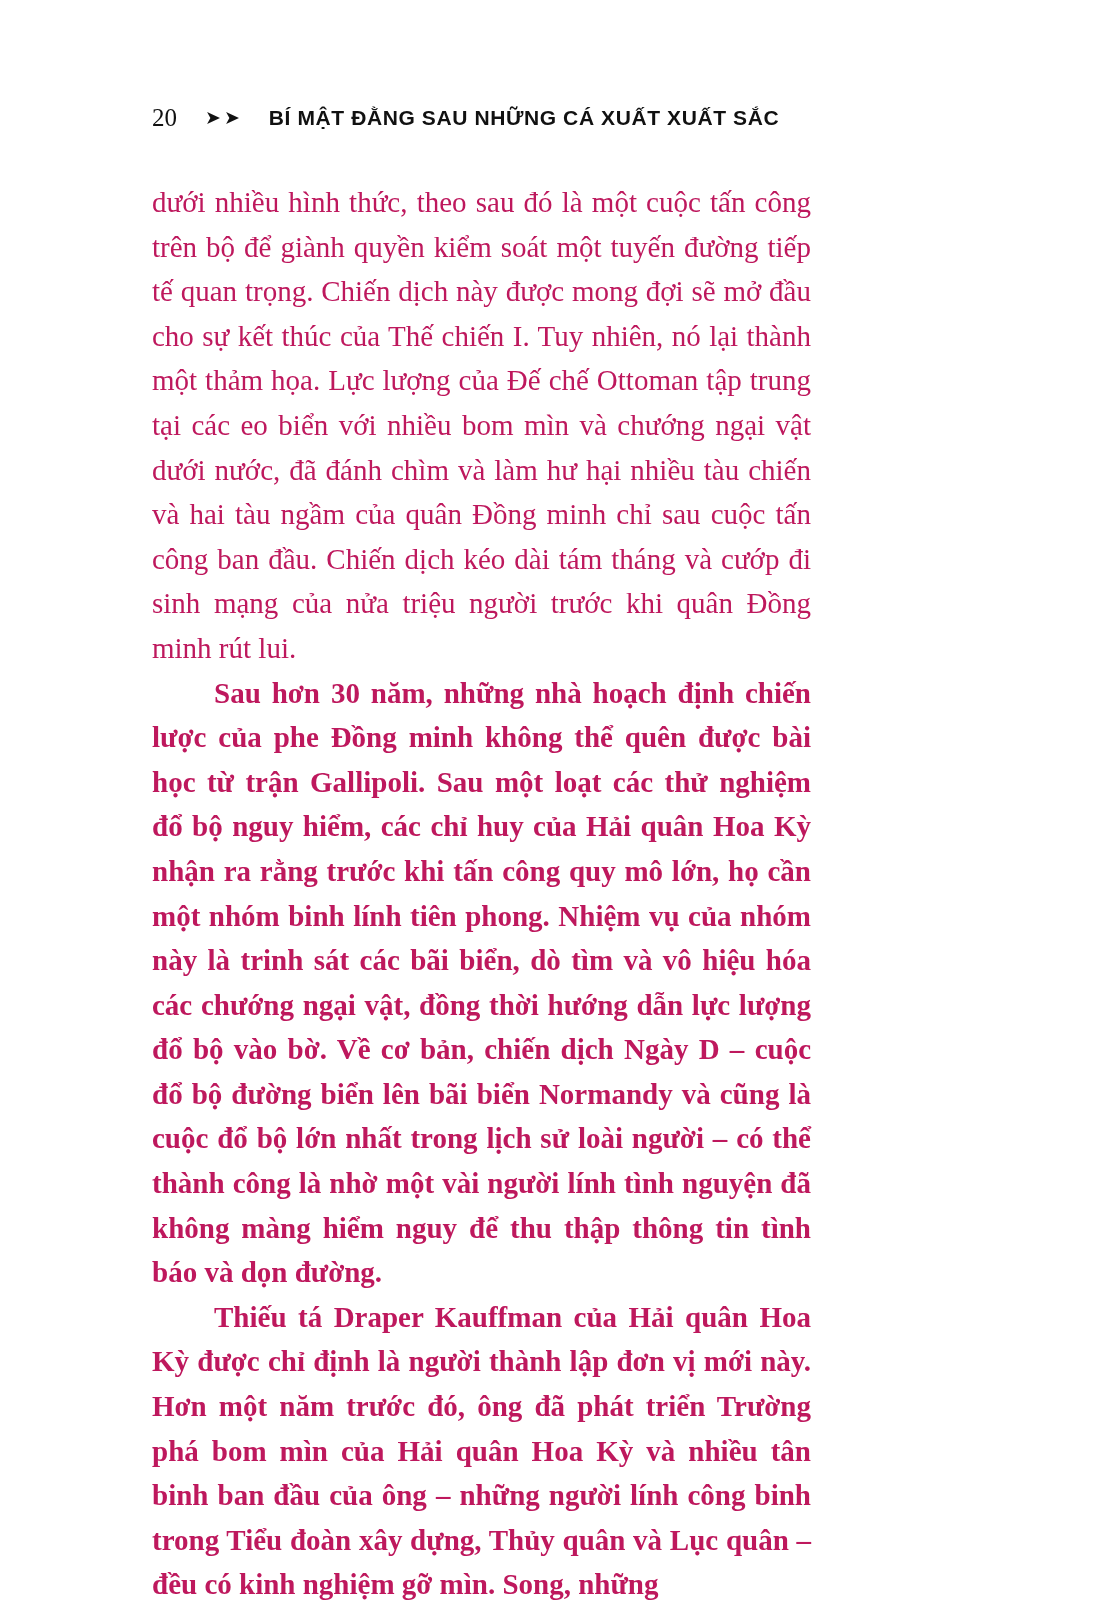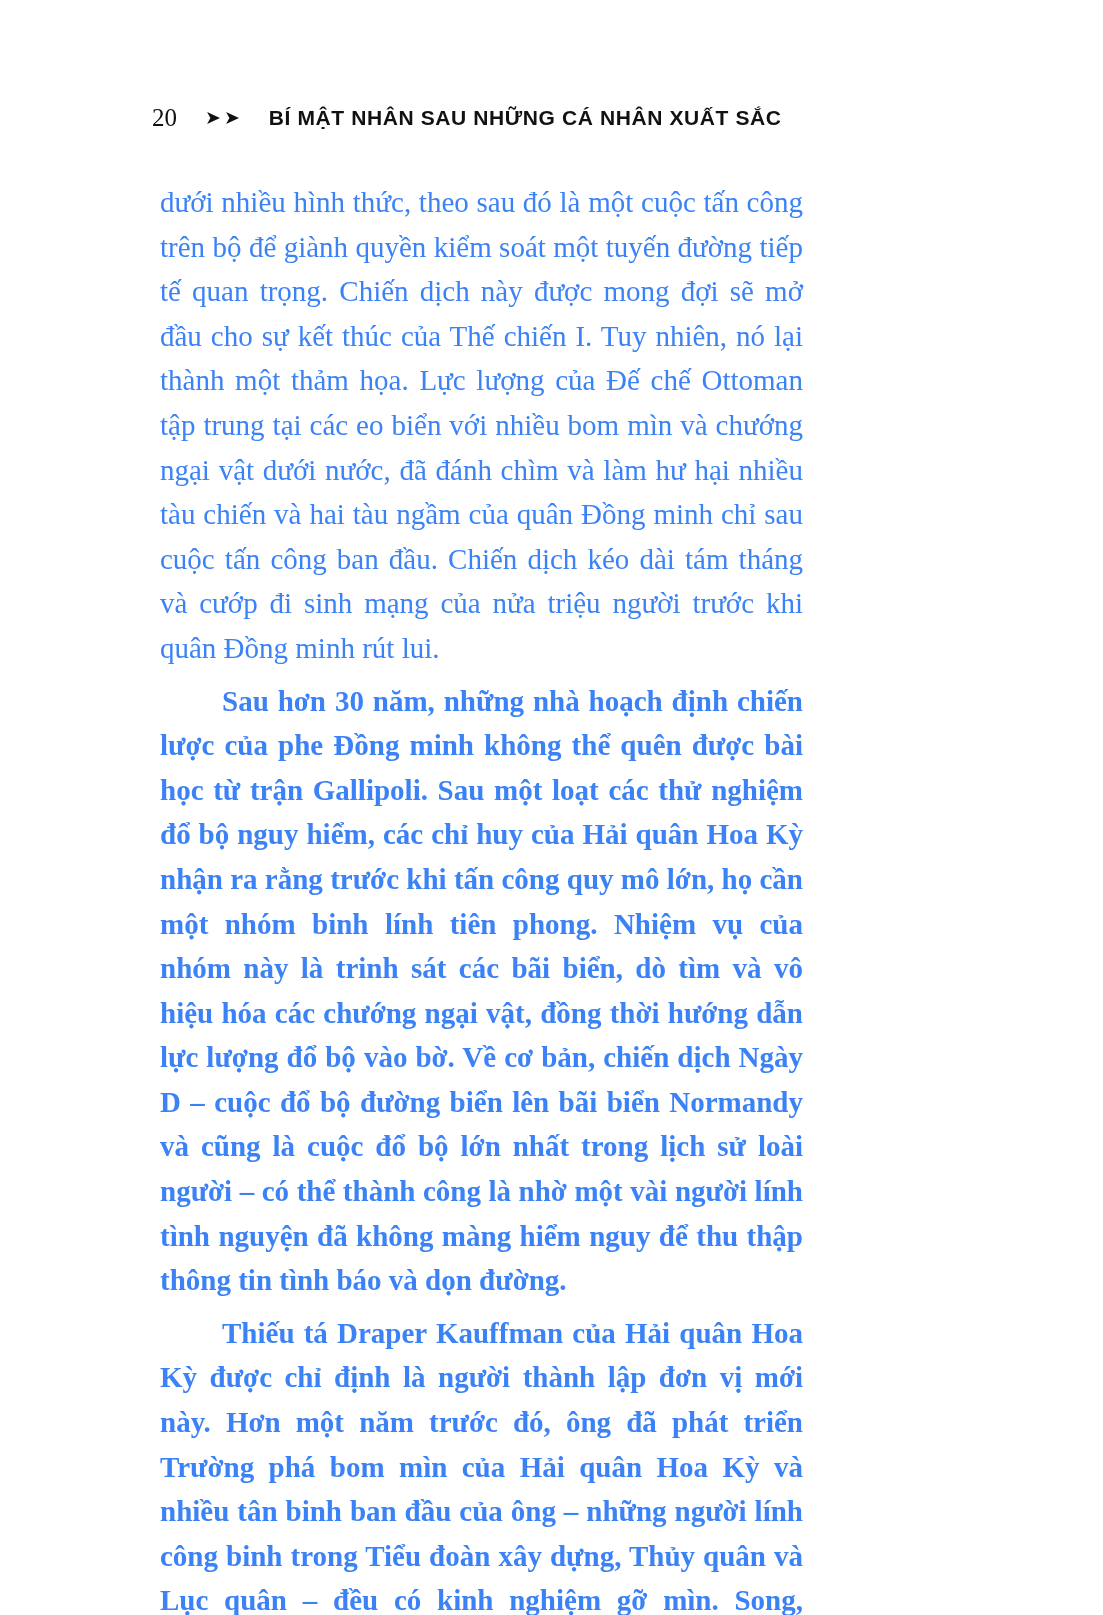--- a/index.html
+++ b/index.html
@@ -46,38 +46,38 @@
     font-size: 21px;
     letter-spacing: 0.6px;
     color: #111111;
     white-space: nowrap;
   }
   .body-text p {
     font-family: "Liberation Serif", "DejaVu Serif", serif;
     font-size: 29px;
     line-height: 44.6px;
     text-align: justify;
-    margin: 8px;
-    color: #3b82f6;
+    margin: 0;
+    color: #be185d;
   }
   .body-text p.indented {
     text-indent: 62px;
     font-weight: bold;
   }
 </style>
 </head>
 <body>
 
 <div class="page">
   <div class="content">
 
     <div class="page-header">
       <span class="page-number">20</span>
       <span class="header-arrows">➤➤</span>
-      <span class="header-title">BÍ MẬT NHÂN SAU NHỮNG CÁ NHÂN XUẤT SẮC</span>
+      <span class="header-title">BÍ MẬT ĐẰNG SAU NHỮNG CÁ XUẤT XUẤT SẮC</span>
     </div>
 
     <div class="body-text">
       <p>dưới nhiều hình thức, theo sau đó là một cuộc tấn công trên bộ để giành quyền kiểm soát một tuyến đường tiếp tế quan trọng. Chiến dịch này được mong đợi sẽ mở đầu cho sự kết thúc của Thế chiến I. Tuy nhiên, nó lại thành một thảm họa. Lực lượng của Đế chế Ottoman tập trung tại các eo biển với nhiều bom mìn và chướng ngại vật dưới nước, đã đánh chìm và làm hư hại nhiều tàu chiến và hai tàu ngầm của quân Đồng minh chỉ sau cuộc tấn công ban đầu. Chiến dịch kéo dài tám tháng và cướp đi sinh mạng của nửa triệu người trước khi quân Đồng minh rút lui.</p>
       <p class="indented">Sau hơn 30 năm, những nhà hoạch định chiến lược của phe Đồng minh không thể quên được bài học từ trận Gallipoli. Sau một loạt các thử nghiệm đổ bộ nguy hiểm, các chỉ huy của Hải quân Hoa Kỳ nhận ra rằng trước khi tấn công quy mô lớn, họ cần một nhóm binh lính tiên phong. Nhiệm vụ của nhóm này là trinh sát các bãi biển, dò tìm và vô hiệu hóa các chướng ngại vật, đồng thời hướng dẫn lực lượng đổ bộ vào bờ. Về cơ bản, chiến dịch Ngày D – cuộc đổ bộ đường biển lên bãi biển Normandy và cũng là cuộc đổ bộ lớn nhất trong lịch sử loài người – có thể thành công là nhờ một vài người lính tình nguyện đã không màng hiểm nguy để thu thập thông tin tình báo và dọn đường.</p>
       <p class="indented">Thiếu tá Draper Kauffman của Hải quân Hoa Kỳ được chỉ định là người thành lập đơn vị mới này. Hơn một năm trước đó, ông đã phát triển Trường phá bom mìn của Hải quân Hoa Kỳ và nhiều tân binh ban đầu của ông – những người lính công binh trong Tiểu đoàn xây dựng, Thủy quân và Lục quân – đều có kinh nghiệm gỡ mìn. Song, những</p>
     </div>
 
   </div>
 </div>

